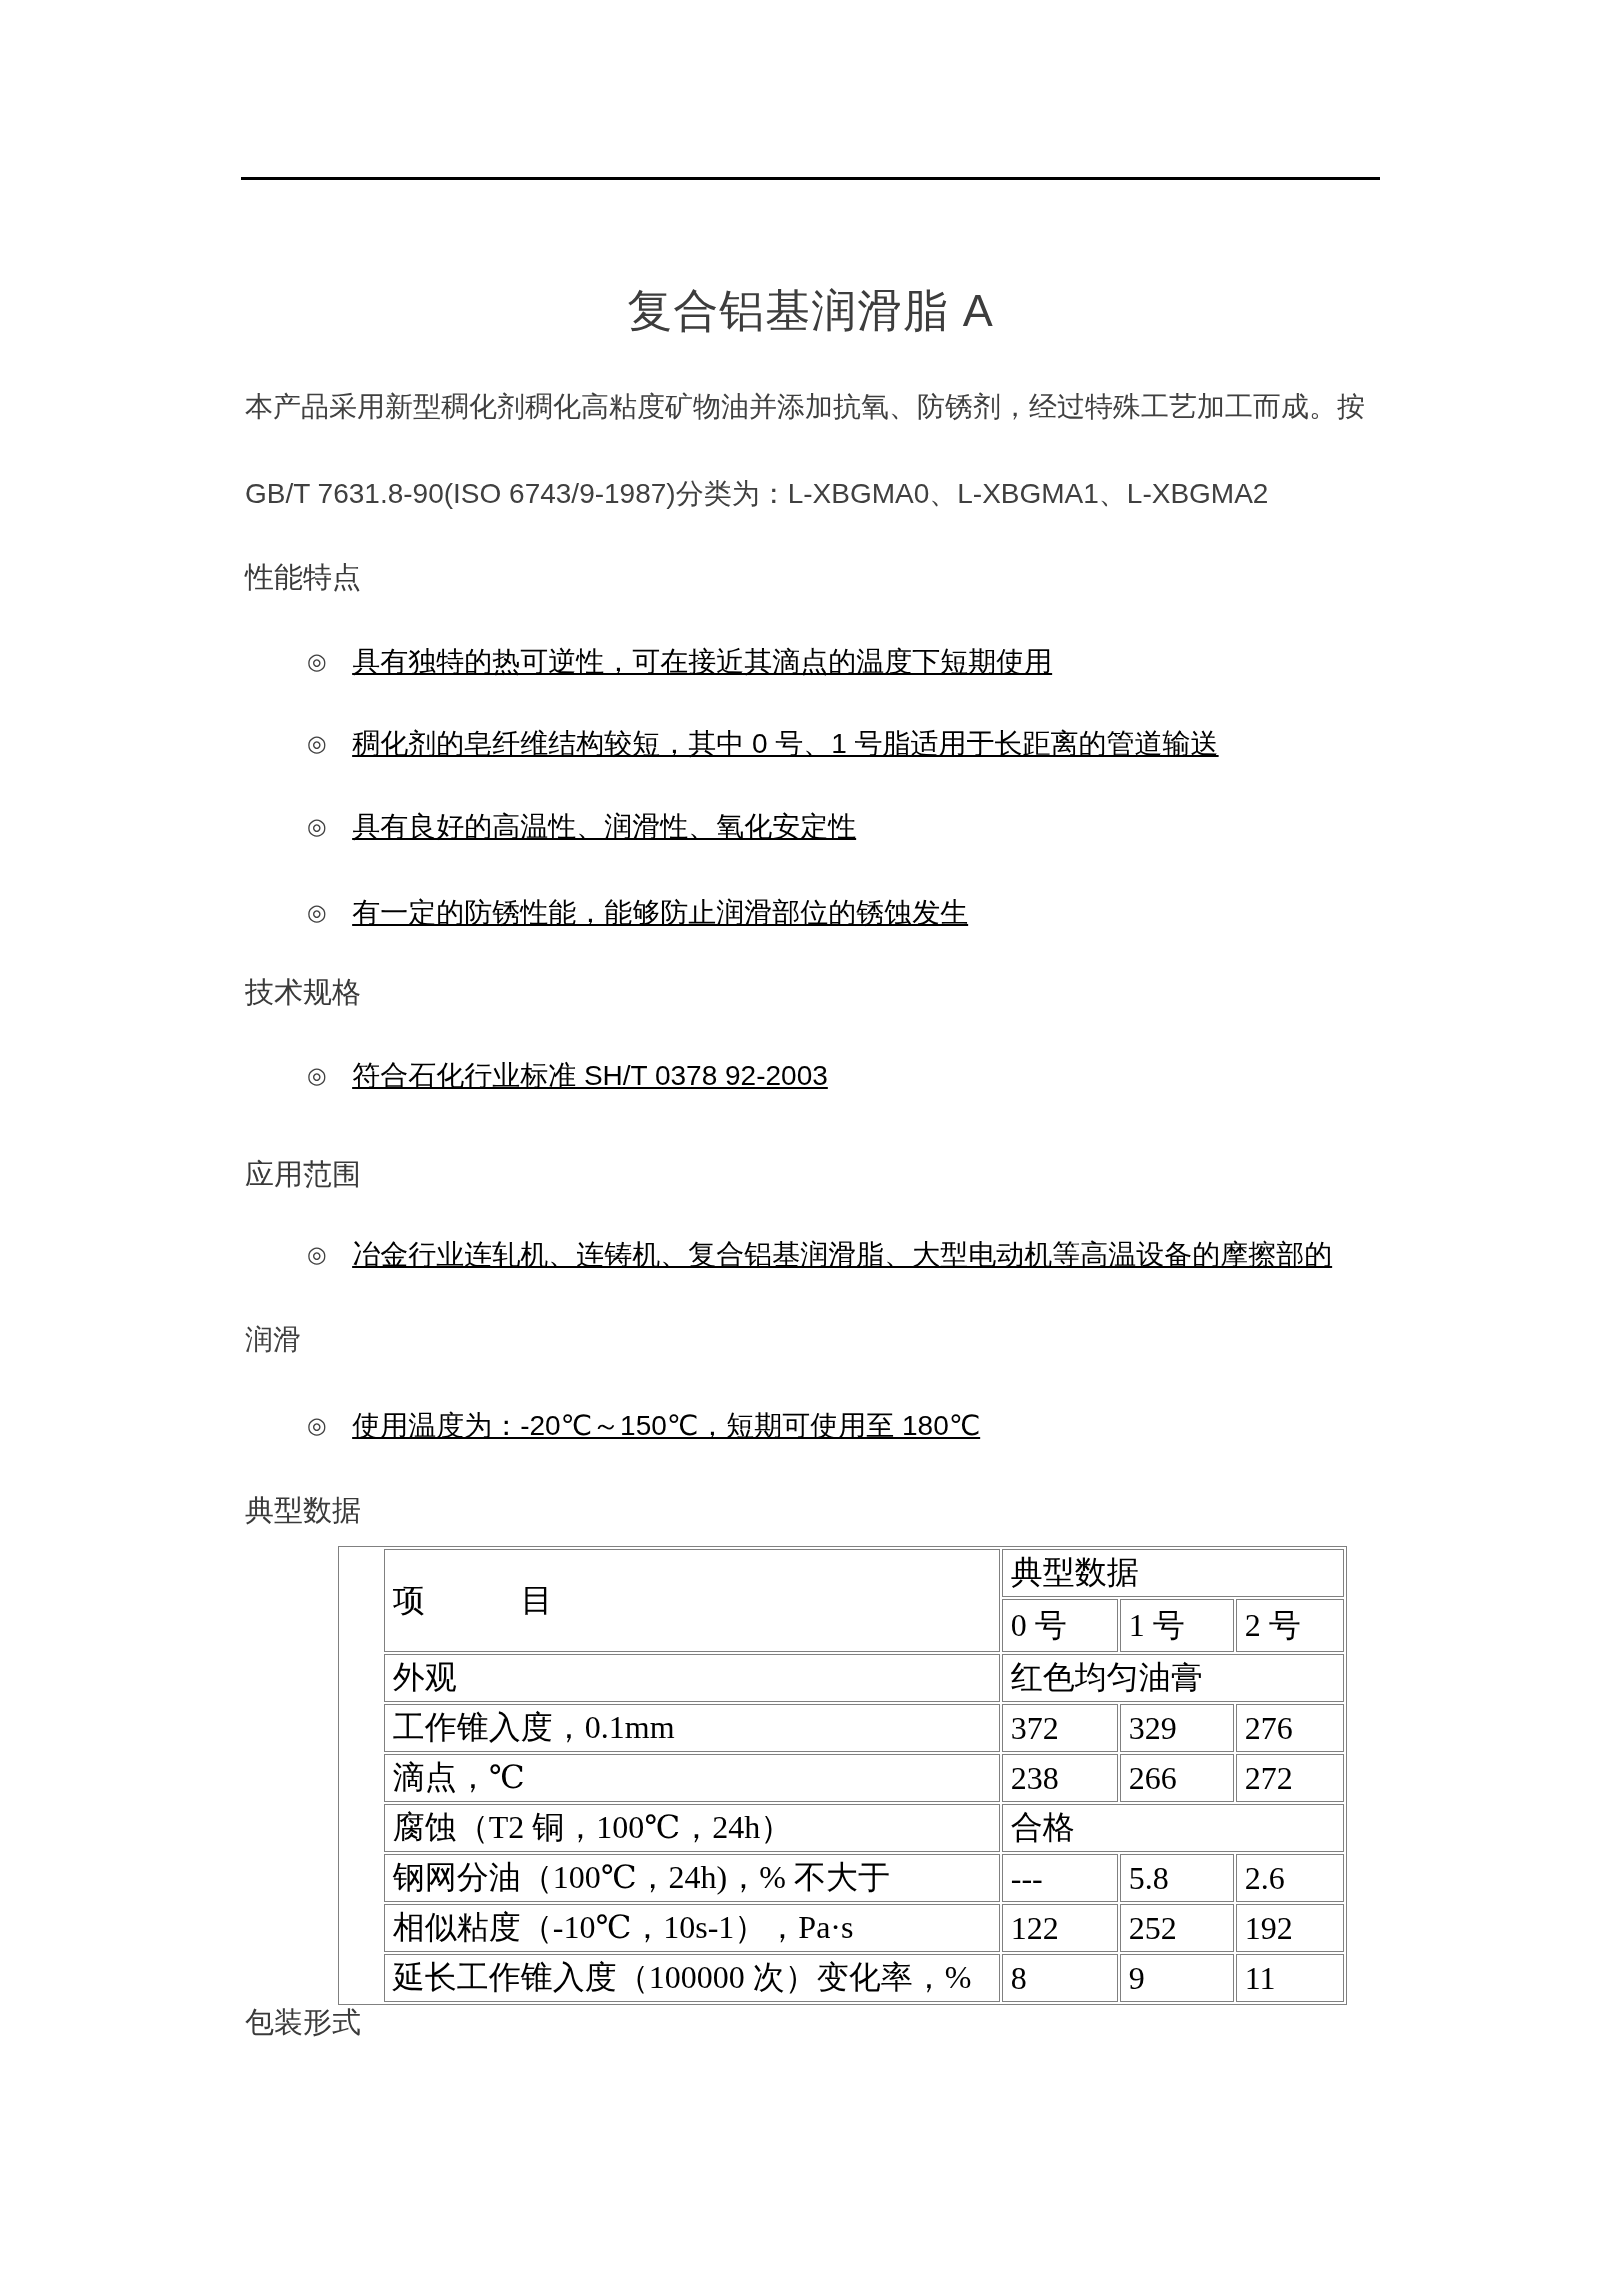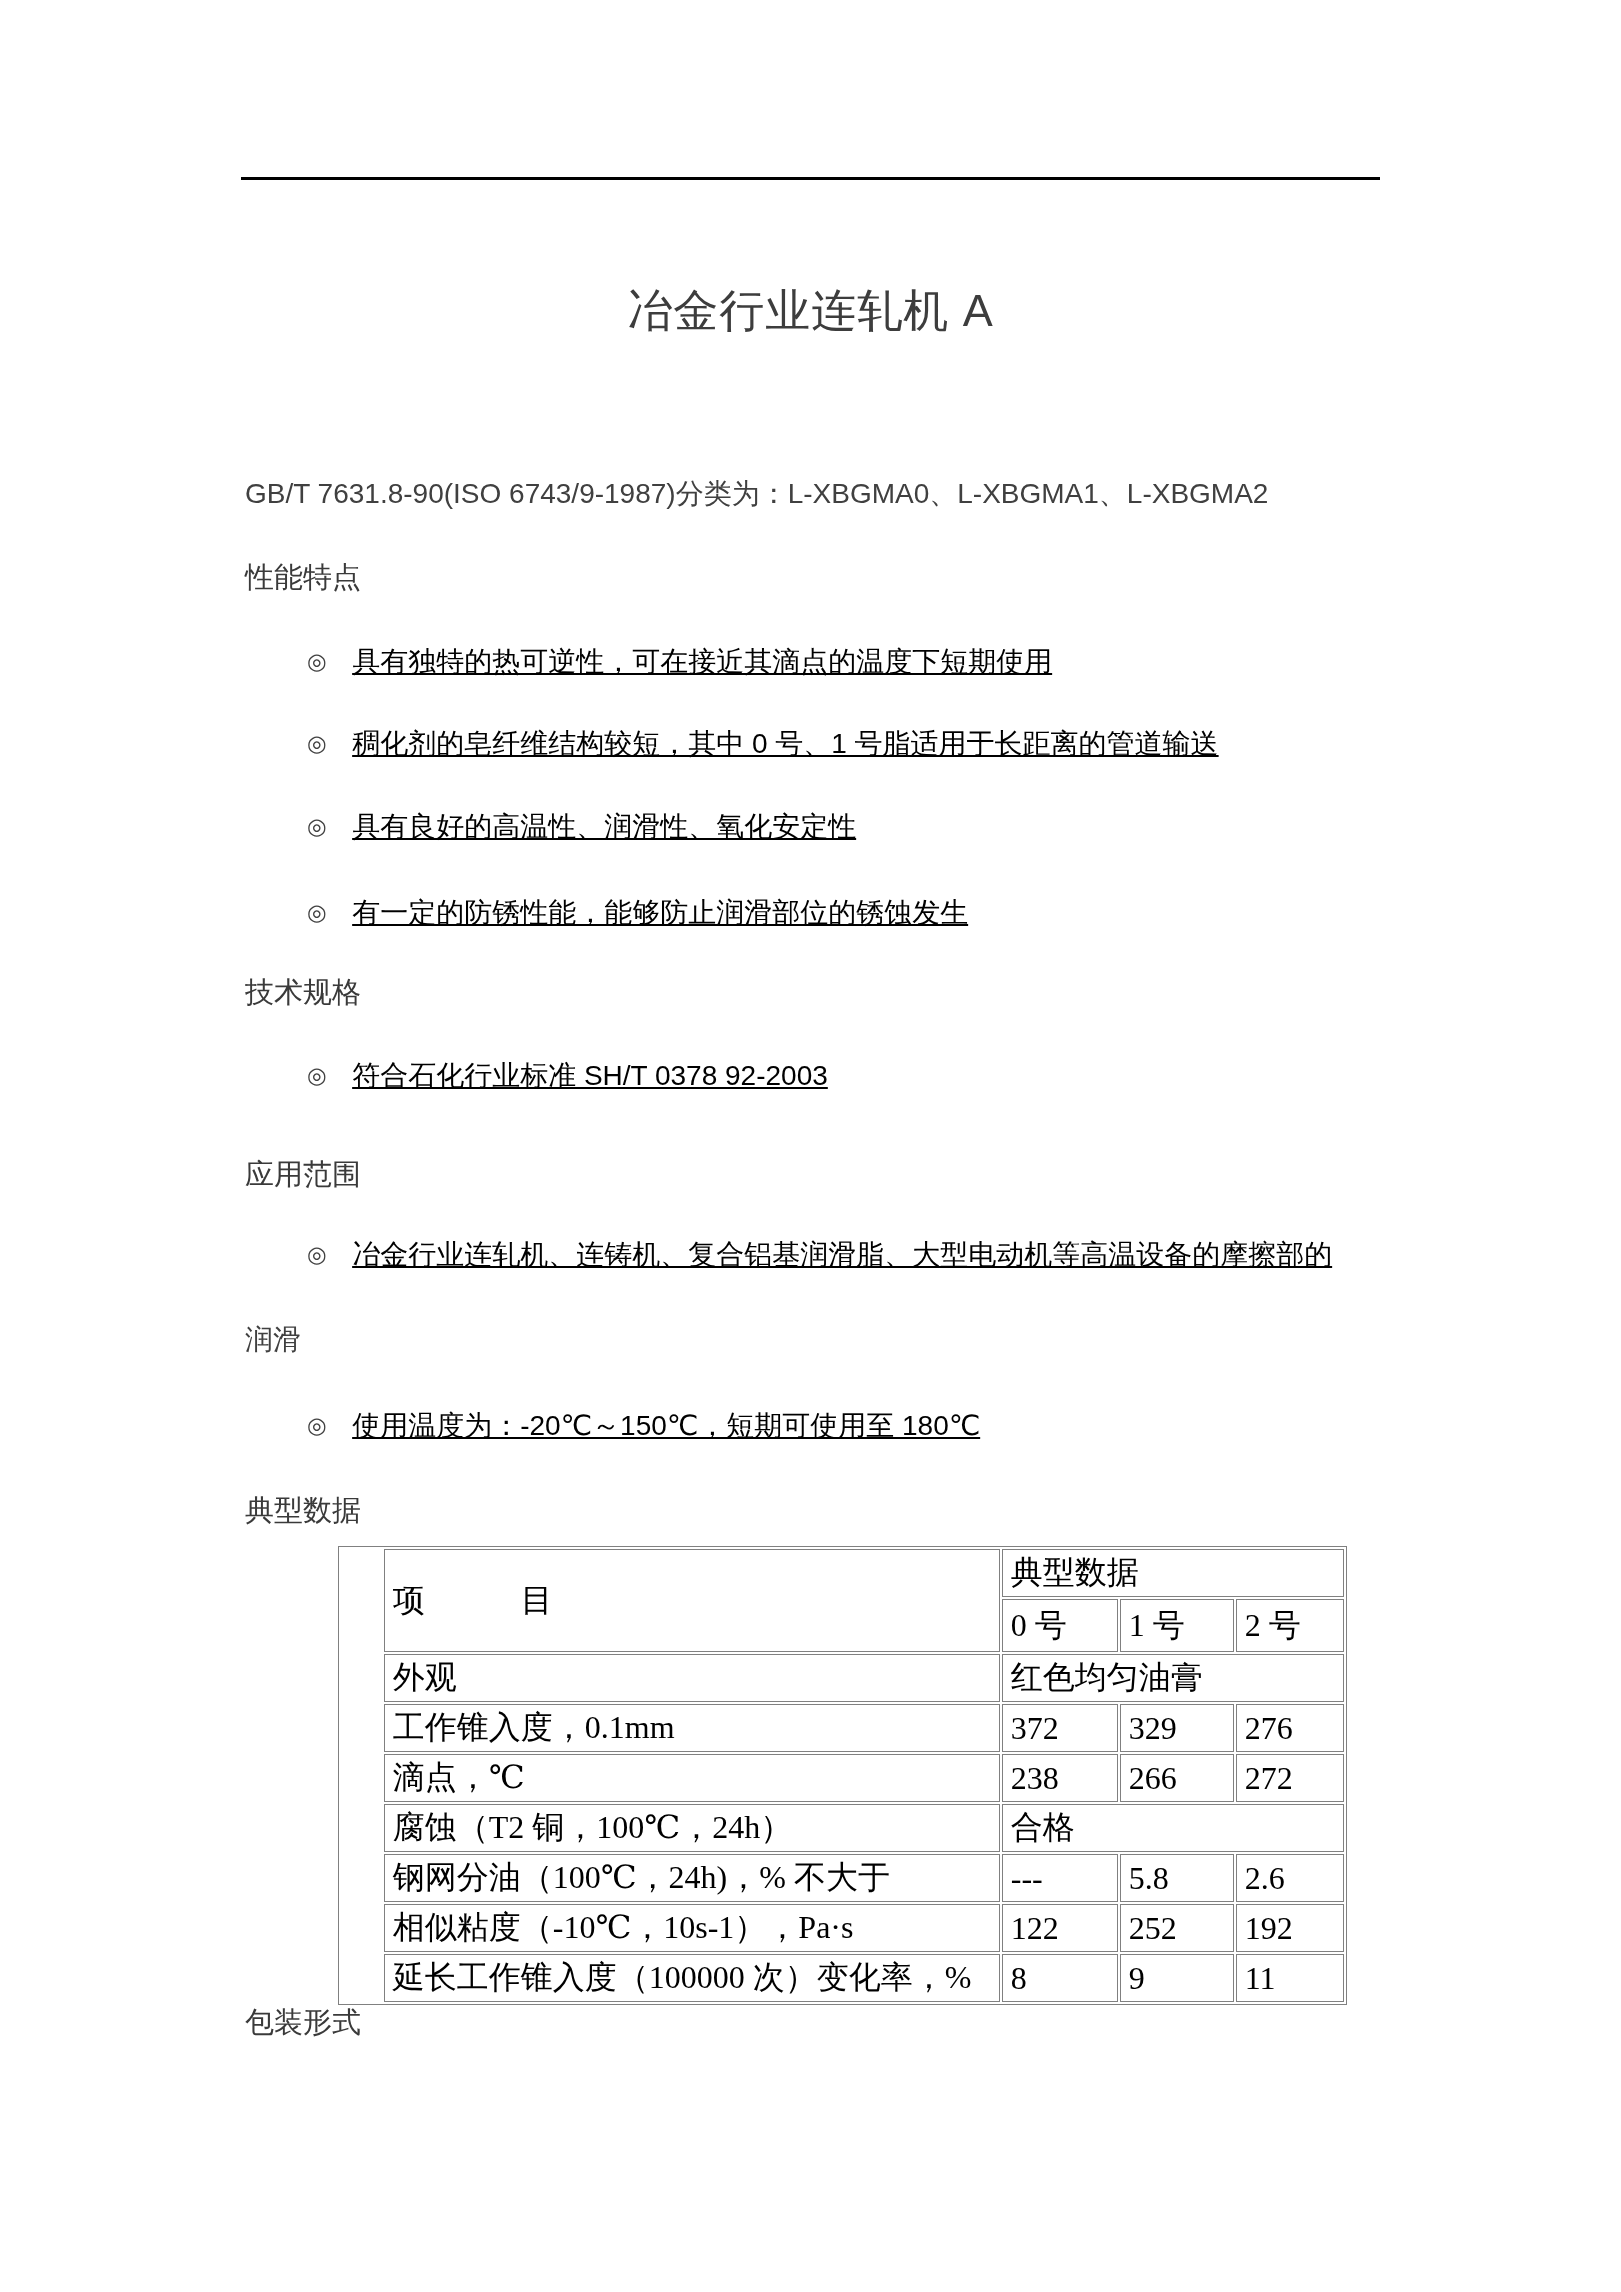--- a/index.html
+++ b/index.html
@@ -89,22 +89,23 @@
   tr.r-mid { height: 43px; }
   tr.r-short { height: 39px; }
 </style>
 </head>
 <body>
 
 <div class="page">
 
   <div class="abs top-rule"></div>
 
-  <div class="abs doc-title">冶金行业连轧机 A</div>
-
+  <div class="abs doc-title">复合铝基润滑脂 A</div>
+
+  <div class="abs body-line" style="top:389px;">本产品采用新型稠化剂稠化高粘度矿物油并添加抗氧、防锈剂，经过特殊工艺加工而成。按</div>
   <div class="abs body-line" style="top:476px;">GB/T 7631.8-90(ISO 6743/9-1987)分类为：L-XBGMA0、L-XBGMA1、L-XBGMA2</div>
 
   <div class="abs sec-heading" style="top:560px;">性能特点</div>
 
   <div class="abs bullet-row" style="top:644px;">
     <span class="bullet-marker">◎</span>
     <span class="bullet-text">具有独特的热可逆性，可在接近其滴点的温度下短期使用</span>
   </div>
   <div class="abs bullet-row" style="top:726px;">
     <span class="bullet-marker">◎</span>

